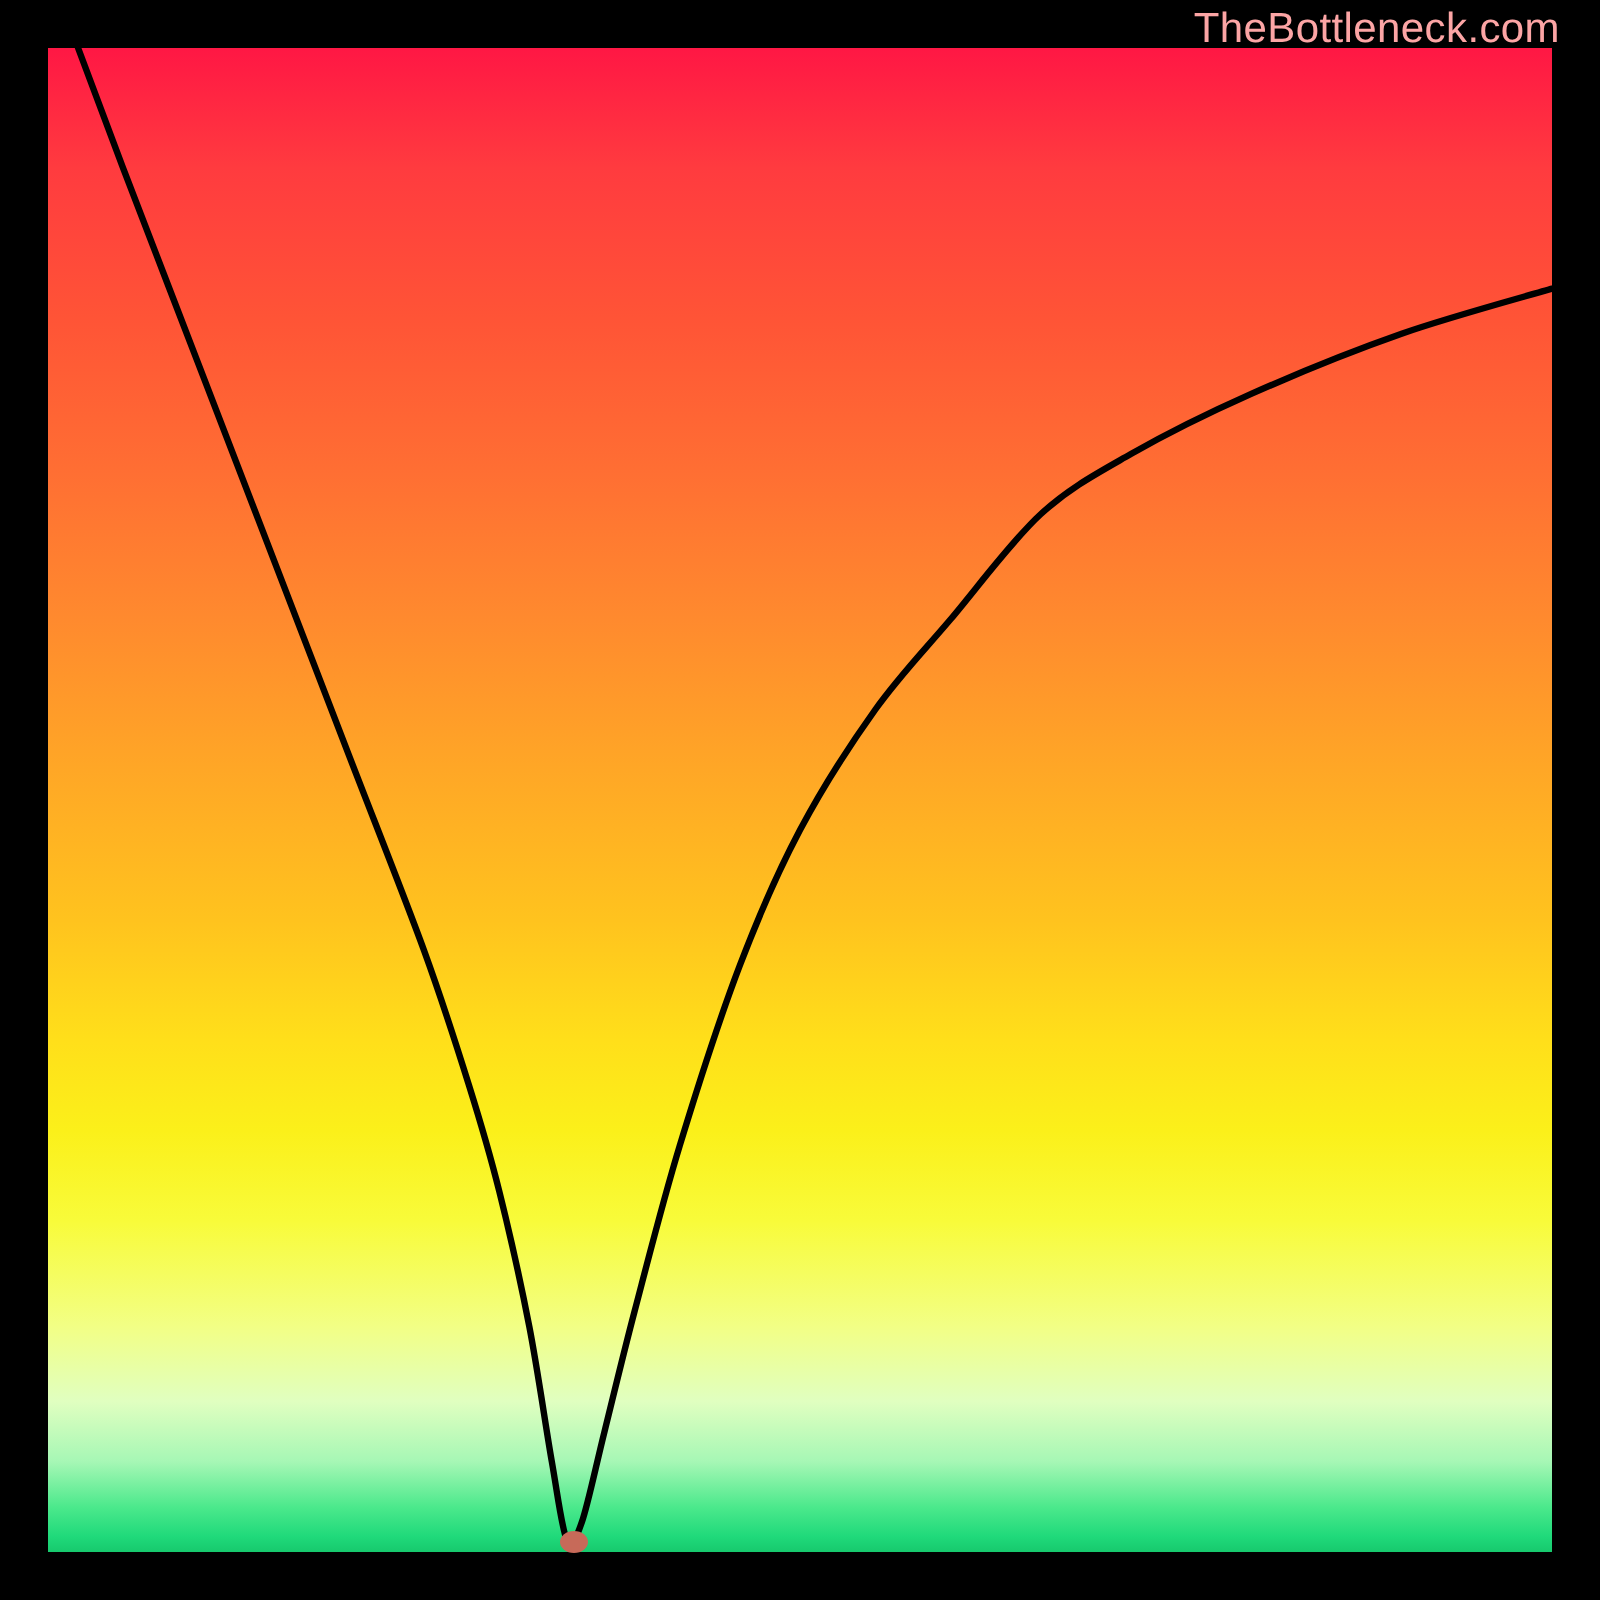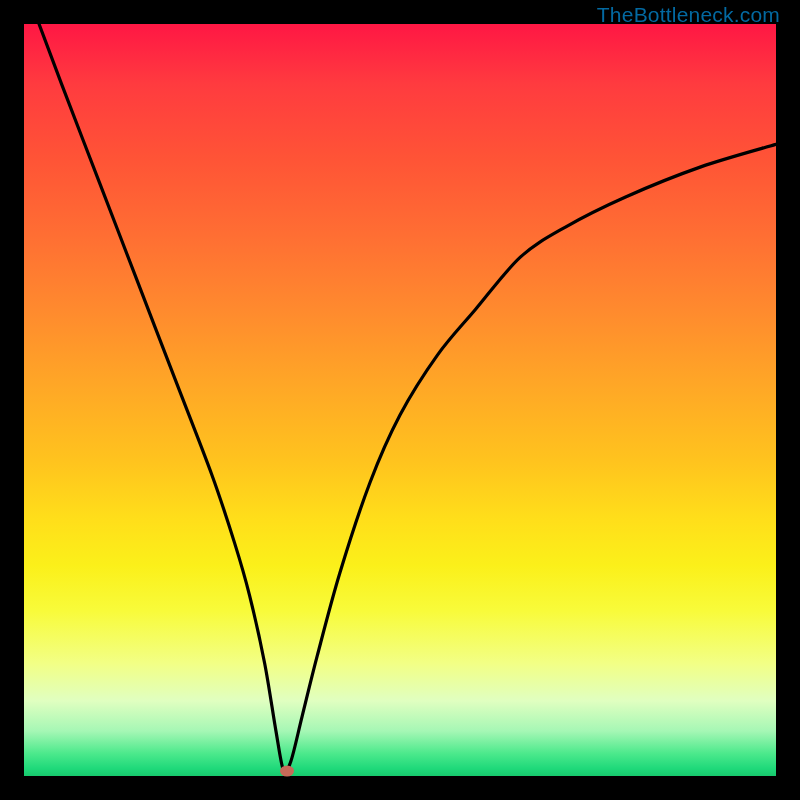--- a/index.html
+++ b/index.html
@@ -38,21 +38,21 @@
       #a6f7b5 94%,
       #4ce98c 97%,
       #1fd97a 99%,
       #17c96d 100%
     );
   }
   .attribution {
     position: absolute;
     top: 3px;
     right: 20px;
-    color: #0369a1;
+    color: #fca5a5;
     font-size: 21px;
     font-weight: 500;
     letter-spacing: 0.2px;
     user-select: none;
   }
   svg.curve {
     position: absolute;
     inset: 0;
     width: 100%;
     height: 100%;

